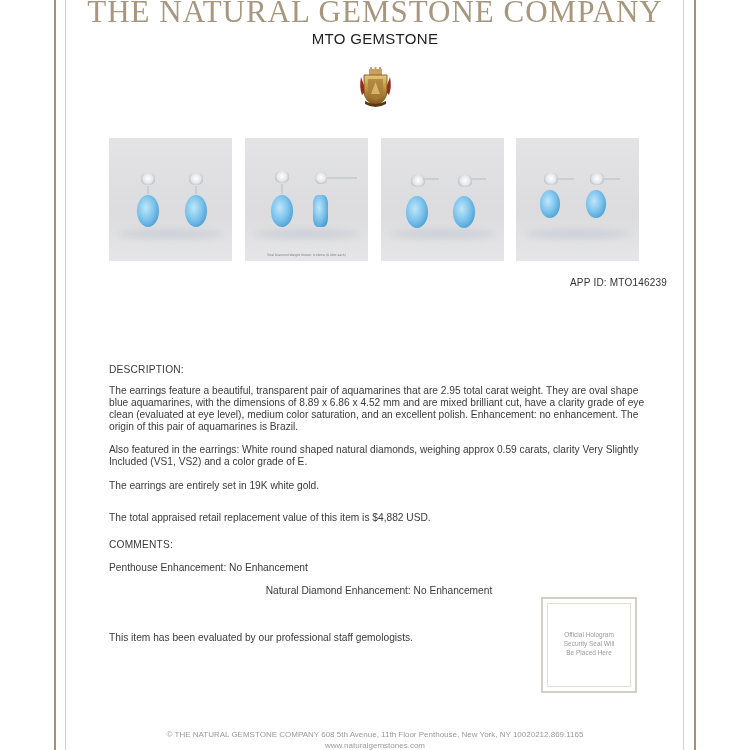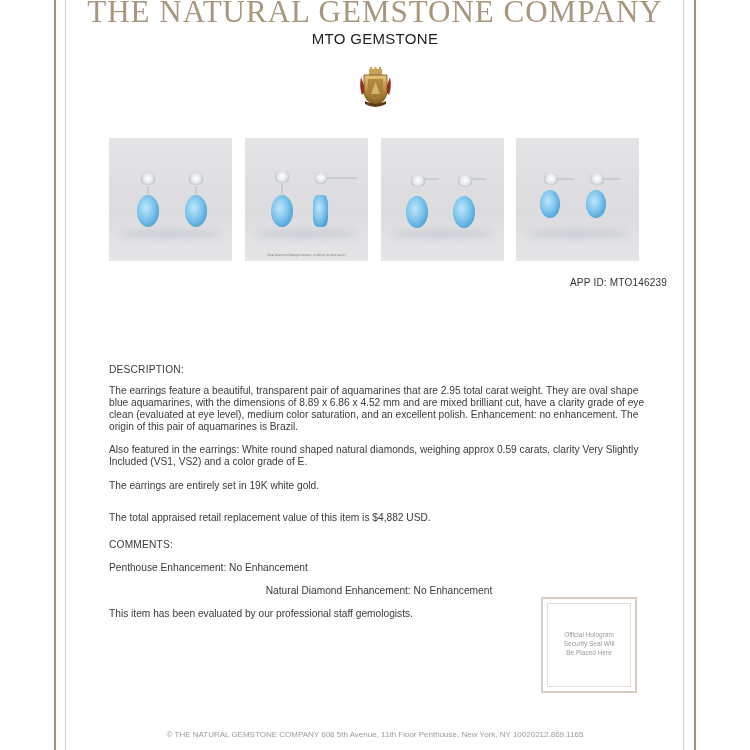--- a/index.html
+++ b/index.html
@@ -117,24 +117,25 @@
 
 <div class="sec sec-head" style="top:364px;">DESCRIPTION:</div>
 <div class="sec" style="top:385px;">The earrings feature a beautiful, transparent pair of aquamarines that are 2.95 total carat weight. They are oval shape blue aquamarines, with the dimensions of 8.89 x 6.86 x 4.52 mm and are mixed brilliant cut, have a clarity grade of eye clean (evaluated at eye level), medium color saturation, and an excellent polish. Enhancement: no enhancement. The origin of this pair of aquamarines is Brazil.</div>
 <div class="sec" style="top:444px;">Also featured in the earrings: White round shaped natural diamonds, weighing approx 0.59 carats, clarity Very Slightly Included (VS1, VS2) and a color grade of E.</div>
 <div class="sec" style="top:480px;">The earrings are entirely set in 19K white gold.</div>
 <div class="sec" style="top:503px;margin-top:9px;">The total appraised retail replacement value of this item is $4,882 USD.</div>
 
 <div class="sec sec-head" style="top:539px;">COMMENTS:</div>
 <div class="sec" style="top:562px;">Penthouse Enhancement: No Enhancement</div>
 <div class="sec" style="top:585px;text-align:center;">Natural Diamond Enhancement: No Enhancement</div>
-<div class="sec" style="top:608px;">This item has been evaluated by our professional staff gemologists.</div>
+<div class="sec" style="top:632px;">This item has been evaluated by our professional staff gemologists.</div>
 
 <div class="seal">
   <div class="seal-inner"></div>
   <div class="seal-text">Official Hologram
 Security Seal Will
 Be Placed Here</div>
 </div>
 
 <div class="footer">
   <div><span>© THE NATURAL GEMSTONE COMPANY  608 5th Avenue, 11th Floor Penthouse, New York, NY  10020</span><span class="phone">212.869.1165</span></div>
+  <div>www.naturalgemstones.com</div>
 </div>
 
 </body></html>

